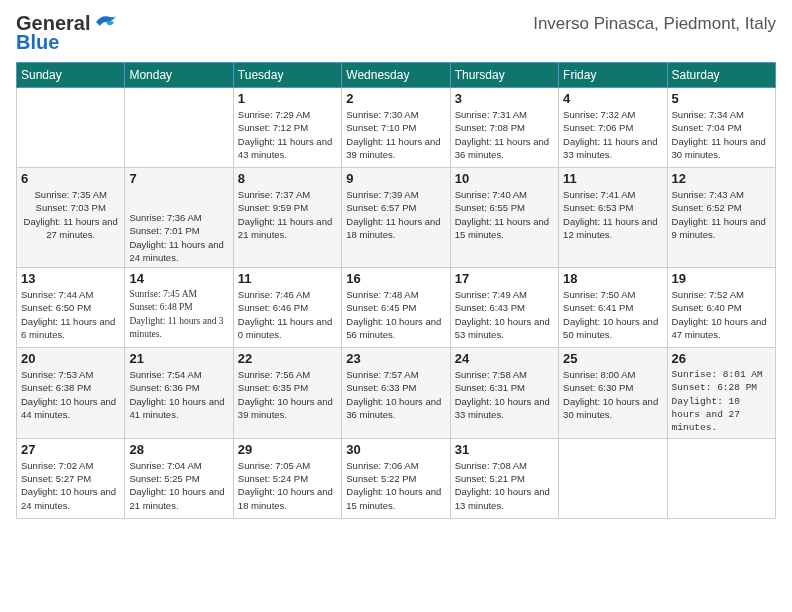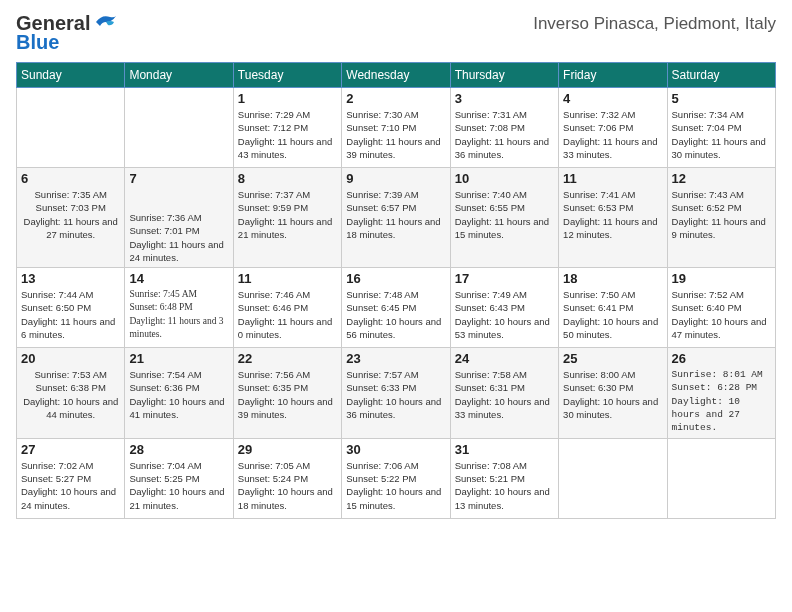--- a/index.html
+++ b/index.html
@@ -233,21 +233,21 @@
           <td>
             <span class="day-num">19</span>
             <div class="cell-info" style="white-space: pre-line;">Sunrise: 7:52 AM
 Sunset: 6:40 PM
 Daylight: 10 hours and 47 minutes.</div>
           </td>
         </tr>
         <tr>
           <td>
             <span class="day-num">20</span>
-            <div class="cell-info" style="white-space: pre-line; text-align: center;">Sunrise: 7:53 AM
+            <div class="cell-info" style="white-space: pre-line;">Sunrise: 7:53 AM
 Sunset: 6:38 PM
 Daylight: 10 hours and 44 minutes.</div>
           </td>
           <td>
             <span class="day-num">21</span>
             <div class="cell-info" style="white-space: pre-line;">Sunrise: 7:54 AM
 Sunset: 6:36 PM
 Daylight: 10 hours and 41 minutes.</div>
           </td>
           <td>

